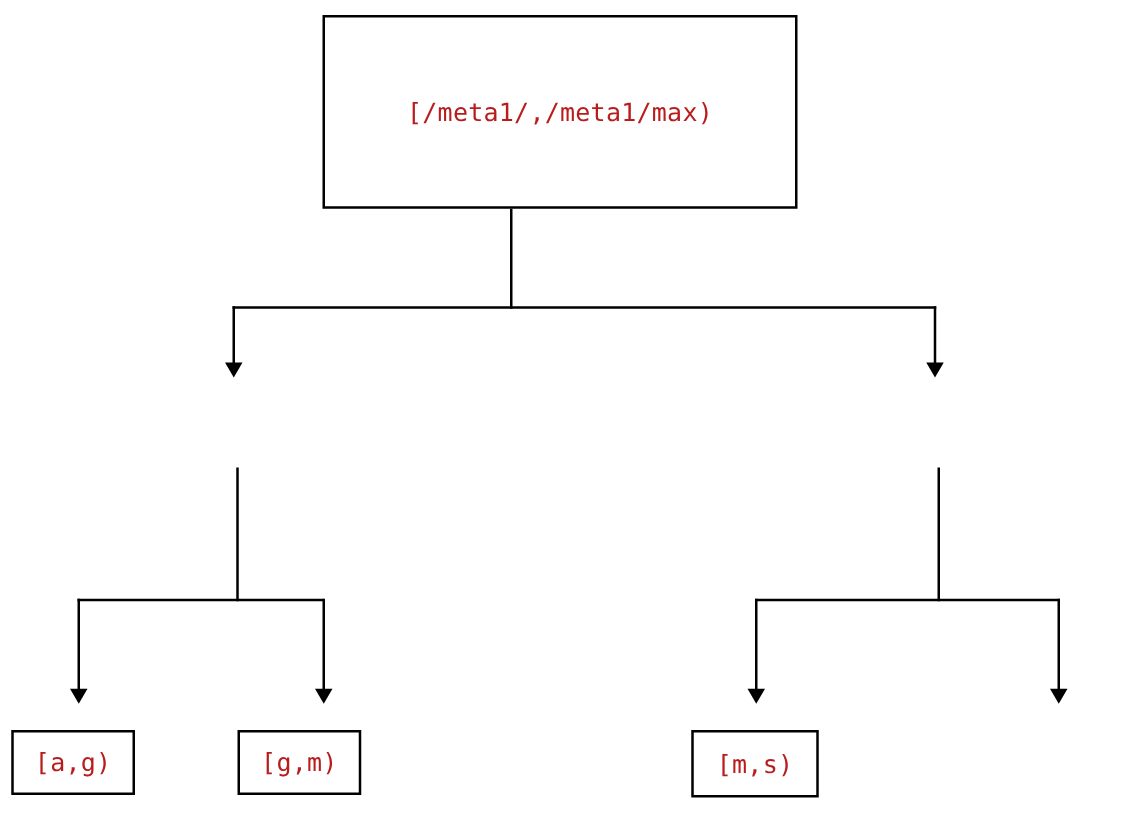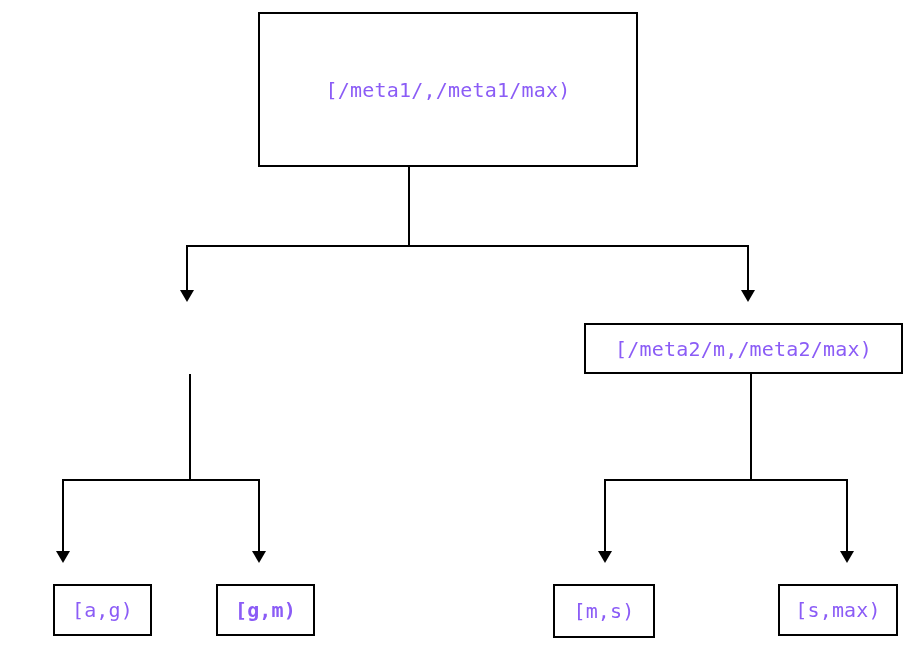--- a/index.html
+++ b/index.html
@@ -26,21 +26,21 @@
     display: flex;
     align-items: center;
     justify-content: center;
     color: #000000;
   }
   .node-label {
     font-family: "DejaVu Sans Mono", "Liberation Mono", monospace;
     font-size: 20px;
     line-height: 1;
     letter-spacing: 0.2px;
-    color: #8b5cf6;
+    color: #b91c1c;
     white-space: pre;
   }
   .edge-v {
     position: absolute;
     width: 2px;
     background: #000000;
   }
   .edge-h {
     position: absolute;
     height: 2px;
@@ -65,47 +65,41 @@
   </div>
 
   <div class="edge-v" style="left:408px; top:167px; height:80px;"></div>
   <div class="edge-h" style="left:186px; top:245px; width:563px;"></div>
   <div class="edge-v" style="left:186px; top:245px; height:46px;"></div>
   <div class="arrow-head" style="left:180px; top:290px;"></div>
   <div class="edge-v" style="left:747px; top:245px; height:46px;"></div>
   <div class="arrow-head" style="left:741px; top:290px;"></div>
 
 
-  <div class="node-box" style="left:584px; top:323px; width:319px; height:51px;">
-    <span class="node-label">[/meta2/m,/meta2/max)</span>
-  </div>
 
   <div class="edge-v" style="left:189px; top:374px; height:107px;"></div>
   <div class="edge-h" style="left:62px; top:479px; width:197px;"></div>
   <div class="edge-v" style="left:62px; top:479px; height:73px;"></div>
   <div class="arrow-head" style="left:56px; top:551px;"></div>
   <div class="edge-v" style="left:258px; top:479px; height:73px;"></div>
   <div class="arrow-head" style="left:252px; top:551px;"></div>
 
   <div class="edge-v" style="left:750px; top:374px; height:107px;"></div>
   <div class="edge-h" style="left:604px; top:479px; width:244px;"></div>
   <div class="edge-v" style="left:604px; top:479px; height:73px;"></div>
   <div class="arrow-head" style="left:598px; top:551px;"></div>
   <div class="edge-v" style="left:846px; top:479px; height:73px;"></div>
   <div class="arrow-head" style="left:840px; top:551px;"></div>
 
-  <div class="node-box" style="left:9px; top:584px; width:99px; height:52px;margin-left:44px;">
+  <div class="node-box" style="left:9px; top:584px; width:99px; height:52px;">
     <span class="node-label">[a,g)</span>
   </div>
 
-  <div class="node-box" style="left:216px; top:584px; width:99px; height:52px;font-weight:bold;">
+  <div class="node-box" style="left:190px; top:584px; width:99px; height:52px;">
     <span class="node-label">[g,m)</span>
   </div>
 
   <div class="node-box" style="left:553px; top:584px; width:102px; height:54px;">
     <span class="node-label">[m,s)</span>
   </div>
 
-  <div class="node-box" style="left:778px; top:584px; width:120px; height:52px;">
-    <span class="node-label">[s,max)</span>
-  </div>
 
 </div>
 
 </body></html>

